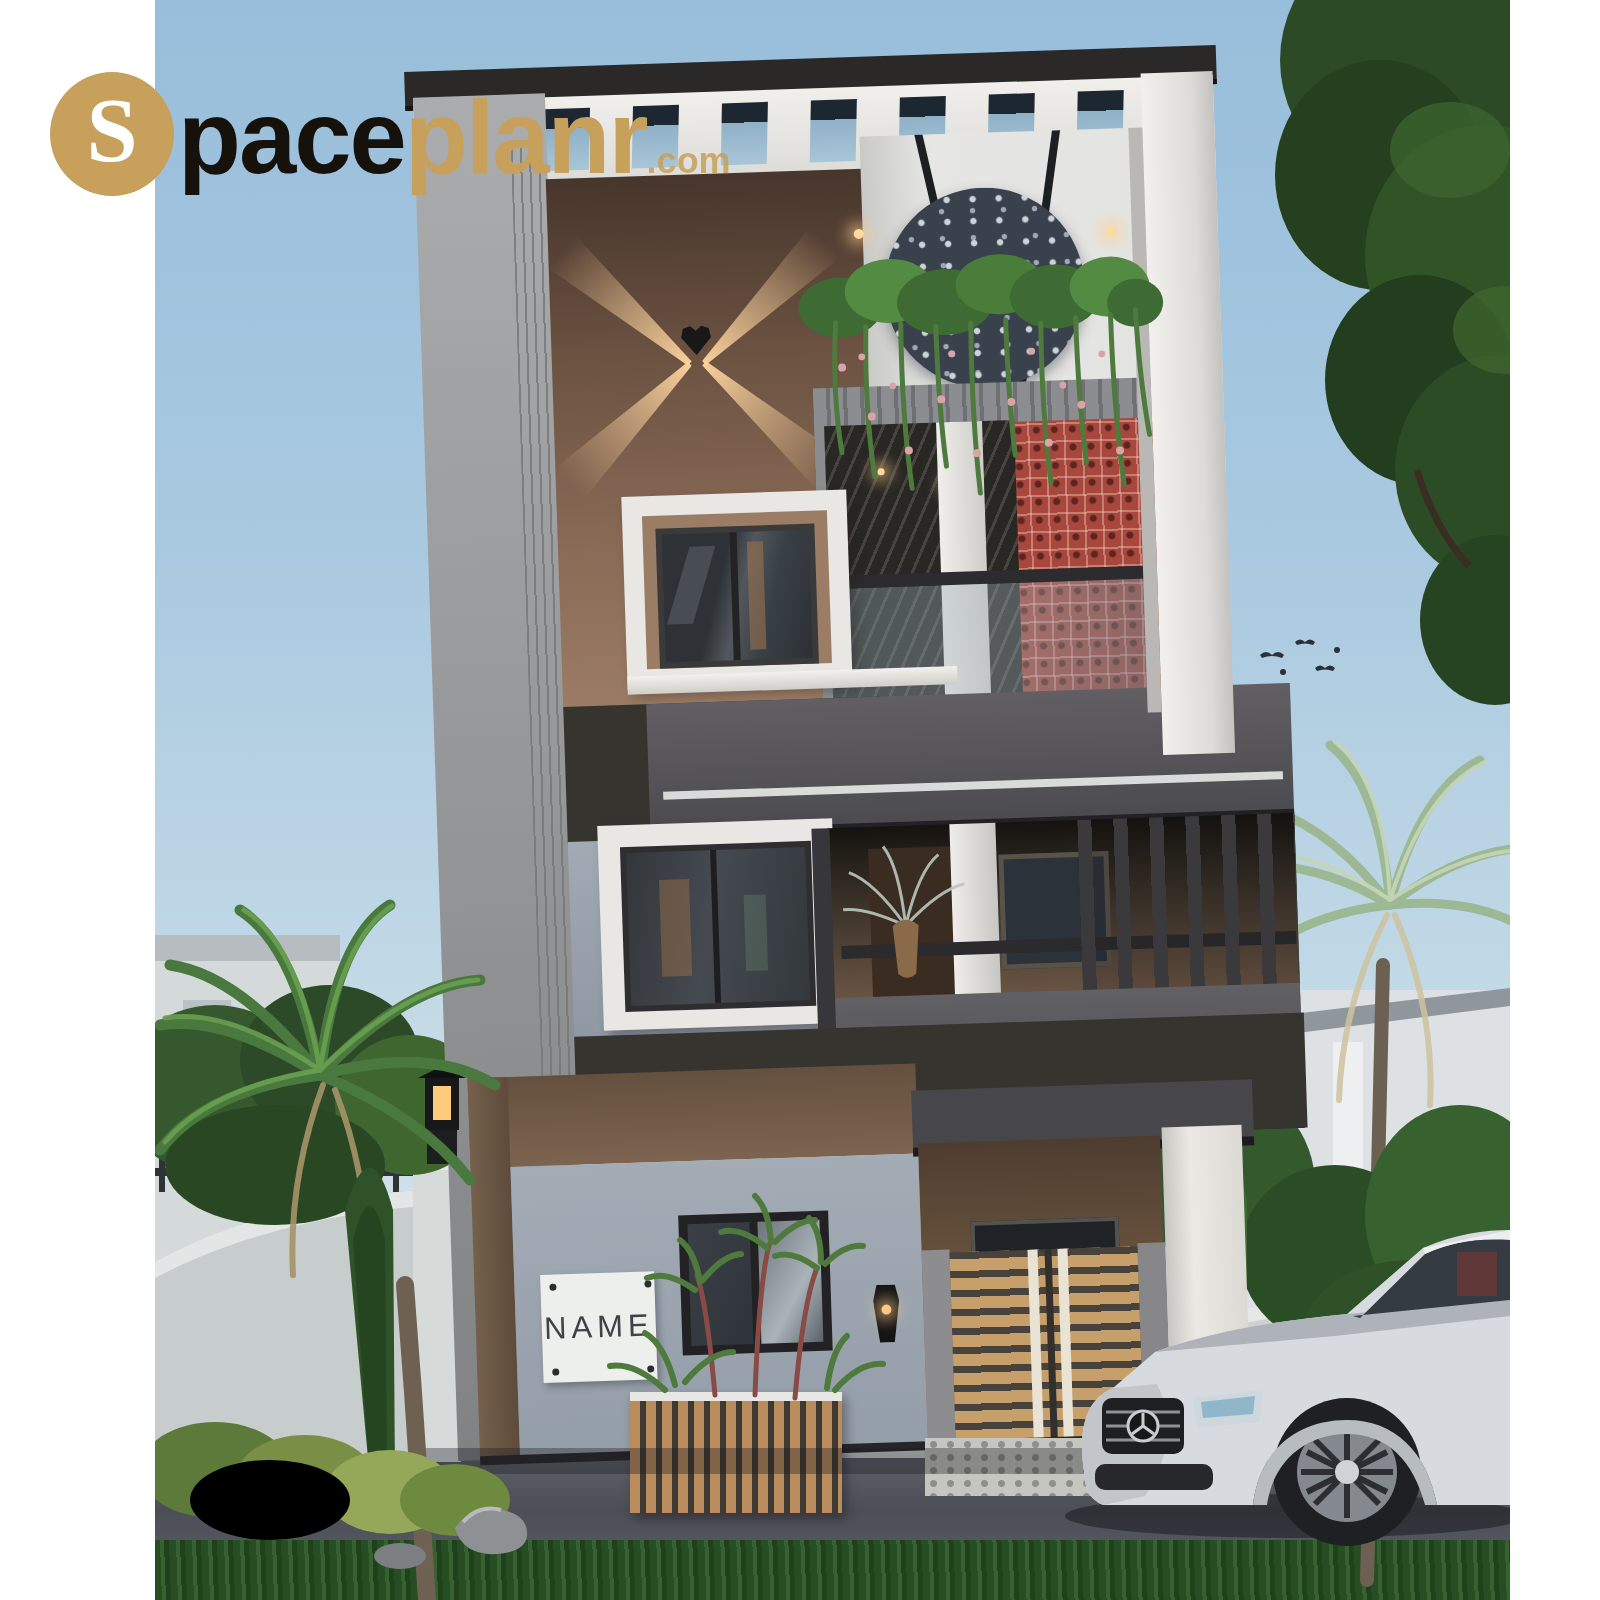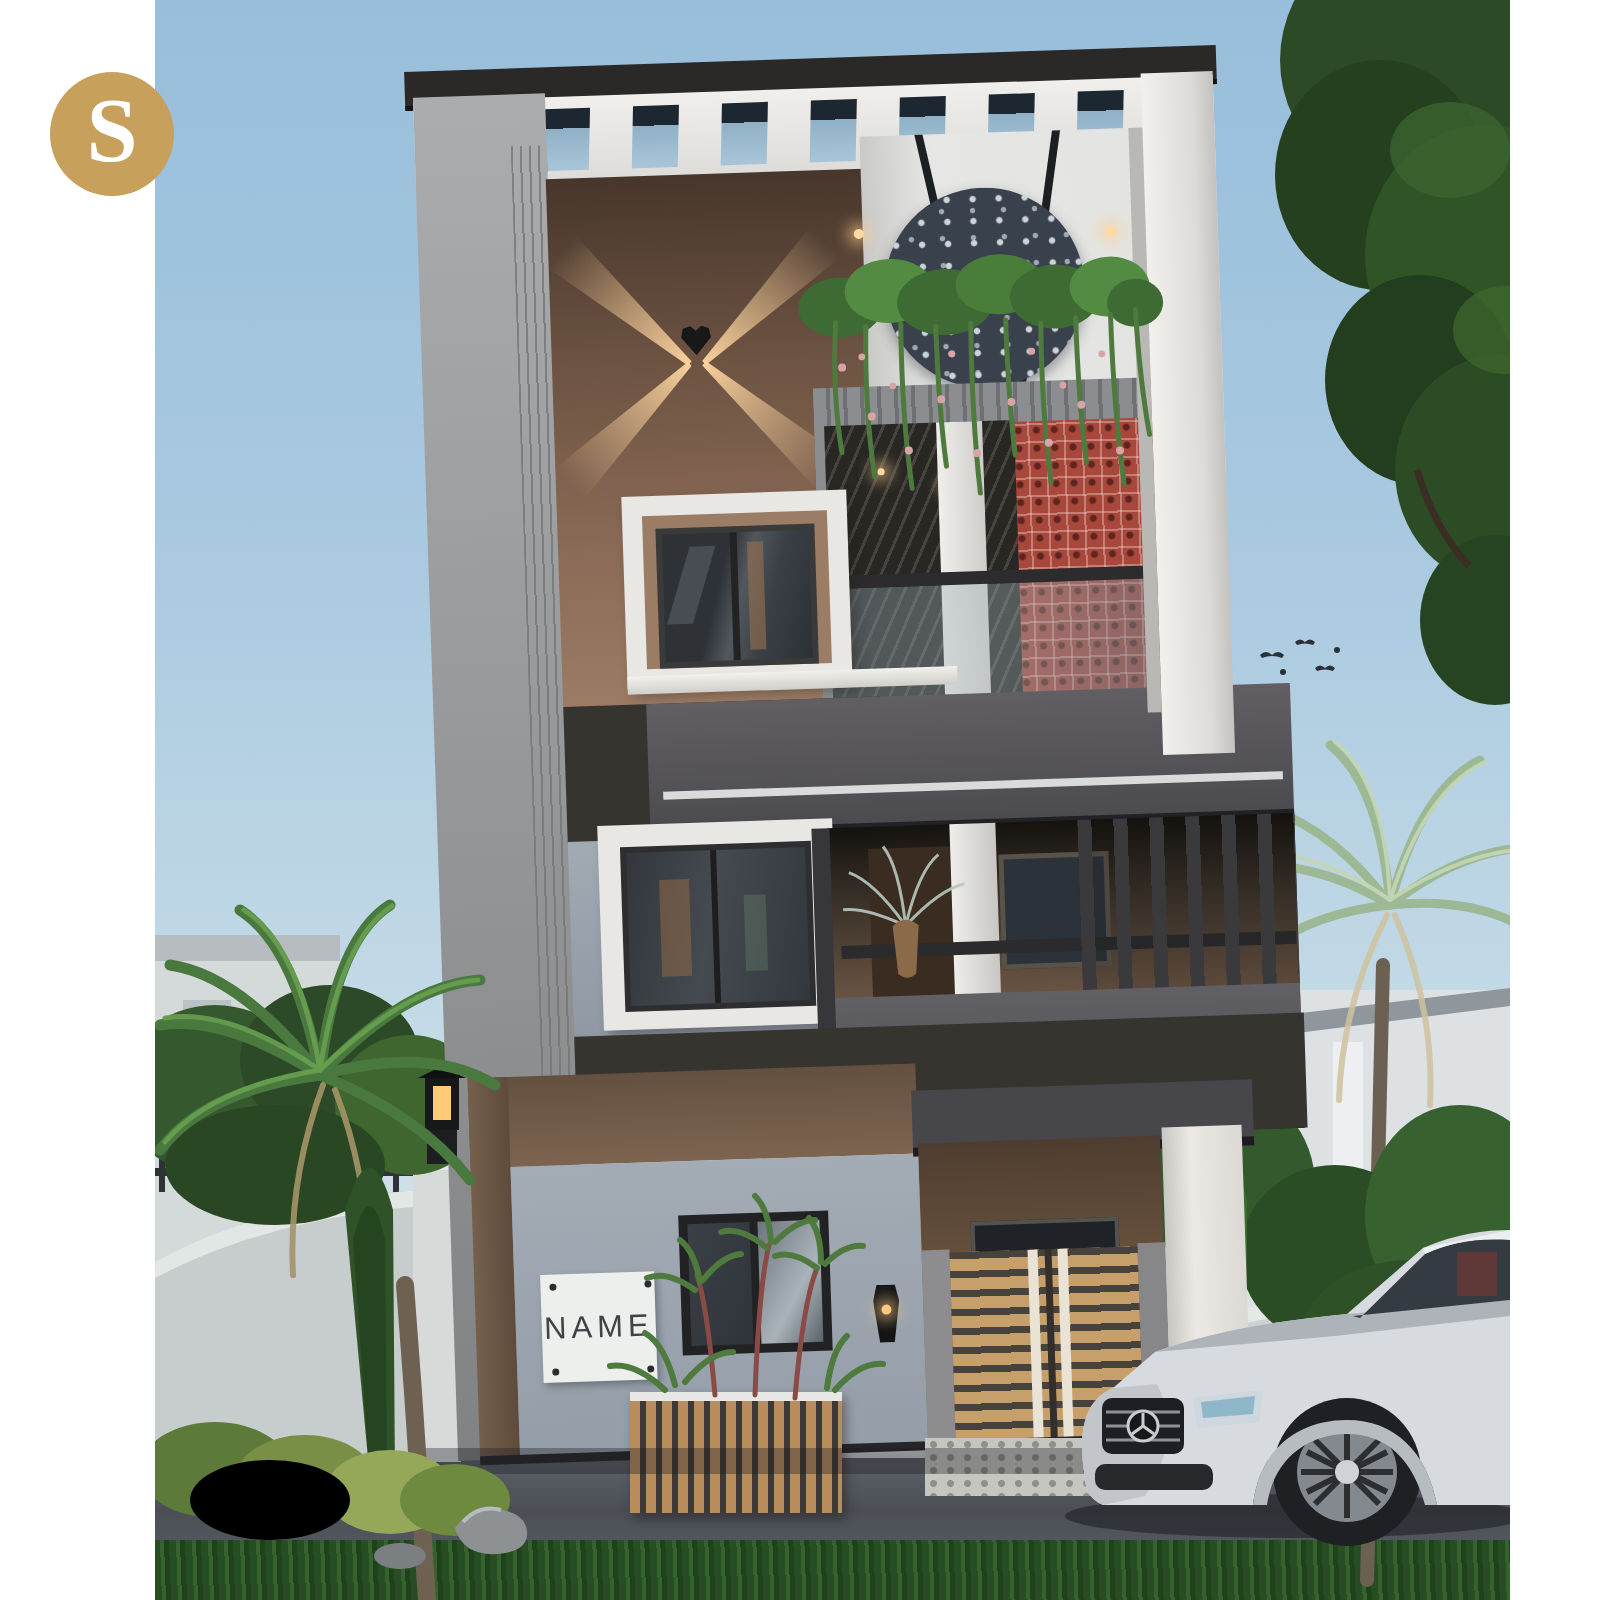--- a/index.html
+++ b/index.html
@@ -459,14 +459,19 @@
         <circle cx="1192" cy="1472" r="12" fill="#cfd3d7"></circle>
         <path d="M1098,1505 C1104,1452 1140,1420 1192,1420 C1240,1420 1272,1452 1282,1505 L1270,1505 C1258,1460 1232,1434 1192,1434 C1150,1434 1118,1462 1112,1505 Z" fill="#b7bcc1"></path>
       </g>
     </svg>
   </div>
 
   <div class="logo">
     <div class="badge">
         <span>S</span>
       </div>
+    <div class="lwords">
+      <span class="lblack">pace</span>
+        <span class="lgold">planr</span>
+        <span class="ltld">.com</span>
+    </div>
   </div>
 </div>
 
 </body></html>

